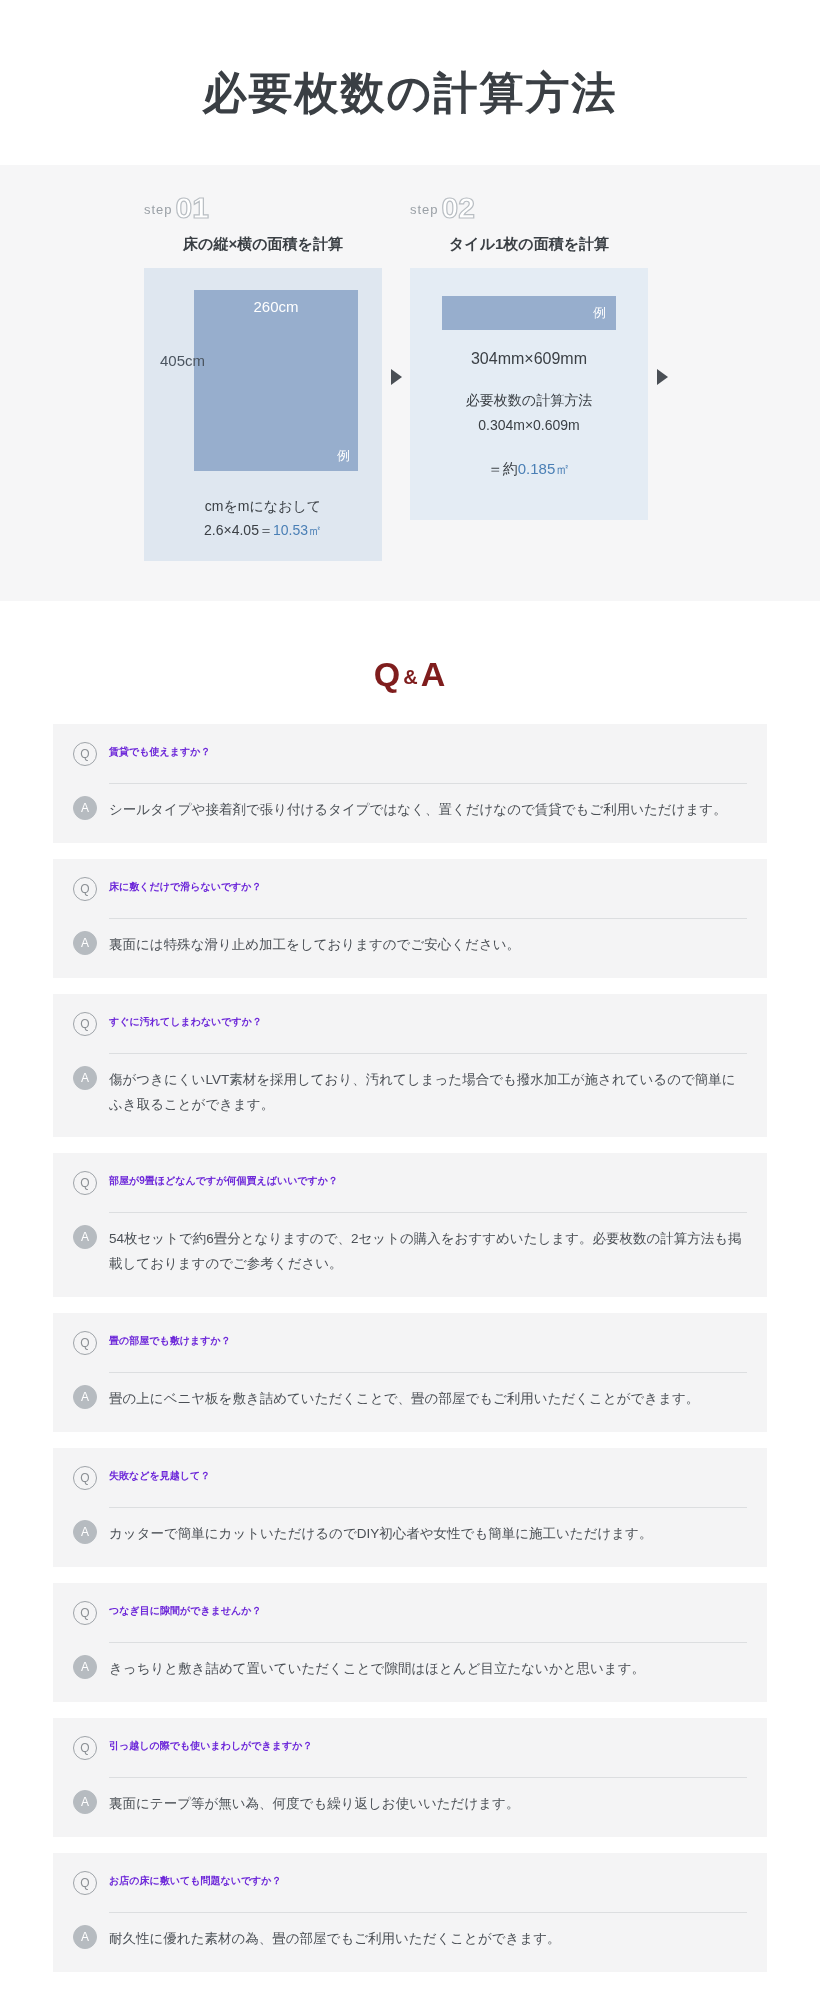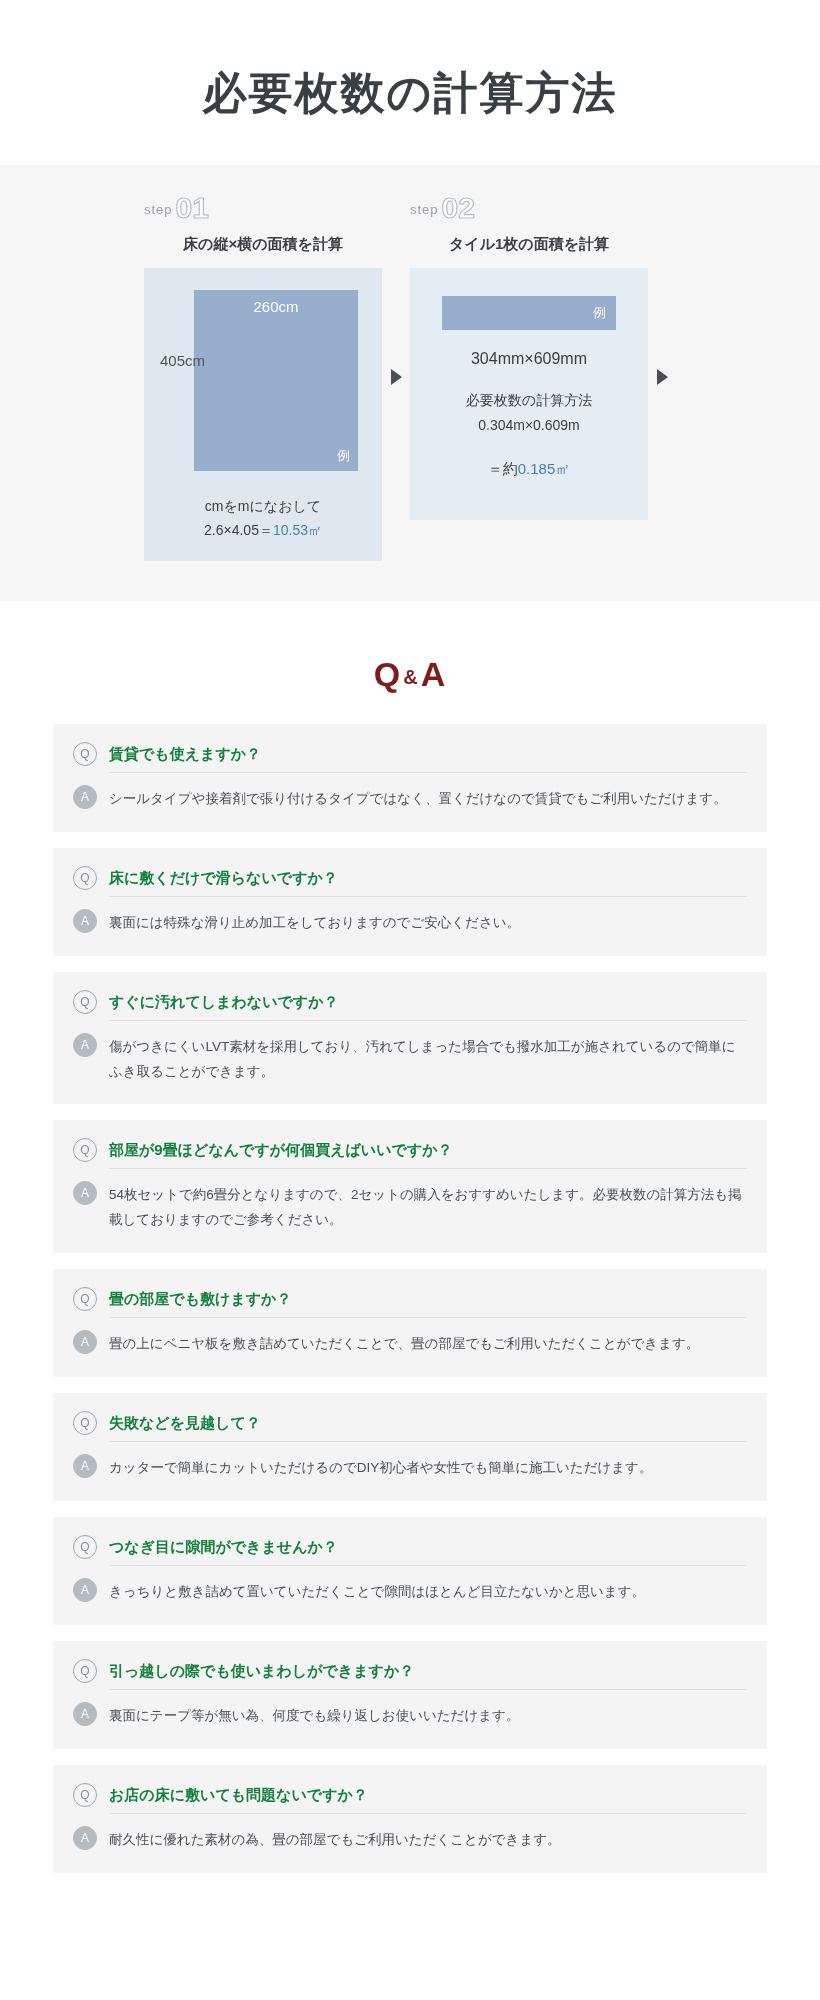--- a/index.html
+++ b/index.html
@@ -208,25 +208,25 @@
     margin-right: 12px;
     background: #f4f4f5;
   }
   .badge.a {
     background: #b6bbc0;
     border-color: #b6bbc0;
     color: #ffffff;
   }
   .q-text {
     flex: 1;
-    font-size: 15px;
-    font-weight: 700;
-    color: #15803d;
+    font-size: 10px;
+    font-weight: 700;
+    color: #6d28d9;
     padding-top: 3px;
-    padding-bottom: 8px;
+    padding-bottom: 24px;
     border-bottom: 1px solid #dcdee0;
   }
   .a-row { margin-top: 12px; }
   .a-text {
     flex: 1;
     font-size: 13.5px;
     line-height: 1.85;
     color: #4a4f55;
     padding-top: 2px;
   }

